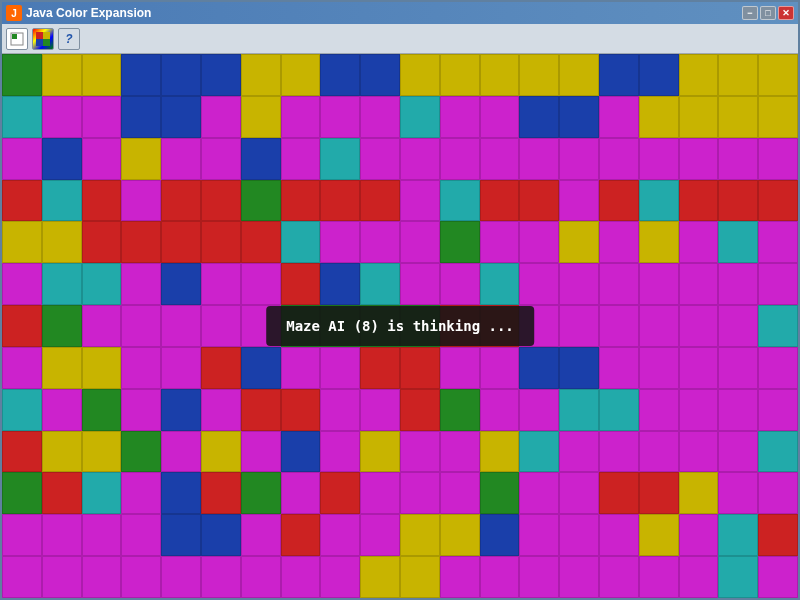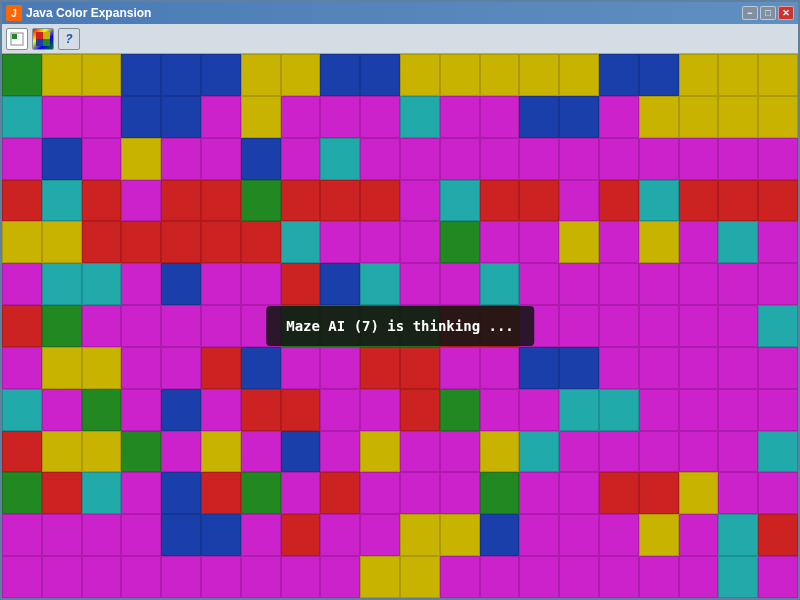--- a/index.html
+++ b/index.html
@@ -422,16 +422,16 @@
         <div class="cell" style="background-color: rgb(204, 34, 204);"></div>
         <div class="cell" style="background-color: rgb(204, 34, 204);"></div>
         <div class="cell" style="background-color: rgb(204, 34, 204);"></div>
         <div class="cell" style="background-color: rgb(204, 34, 204);"></div>
         <div class="cell" style="background-color: rgb(204, 34, 204);"></div>
         <div class="cell" style="background-color: rgb(204, 34, 204);"></div>
         <div class="cell" style="background-color: rgb(34, 170, 170);"></div>
         <div class="cell" style="background-color: rgb(204, 34, 204);"></div>
       </div>
     <div id="thinking-overlay">
-      <span>Maze AI (7)  is  thinking ...</span>
+      <span>Maze AI (8)  is  thinking ...</span>
     </div>
   </div>
 </div>
 
 </body></html>

